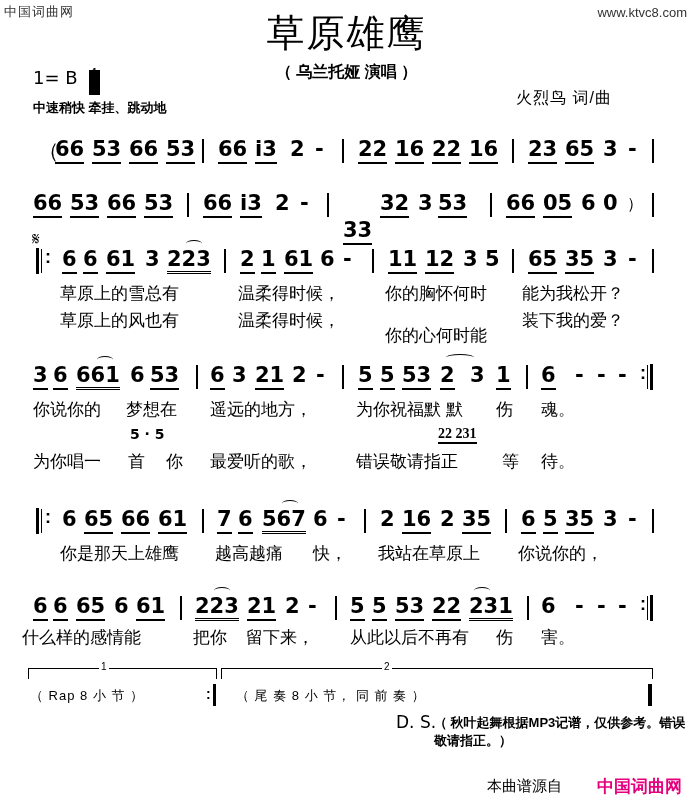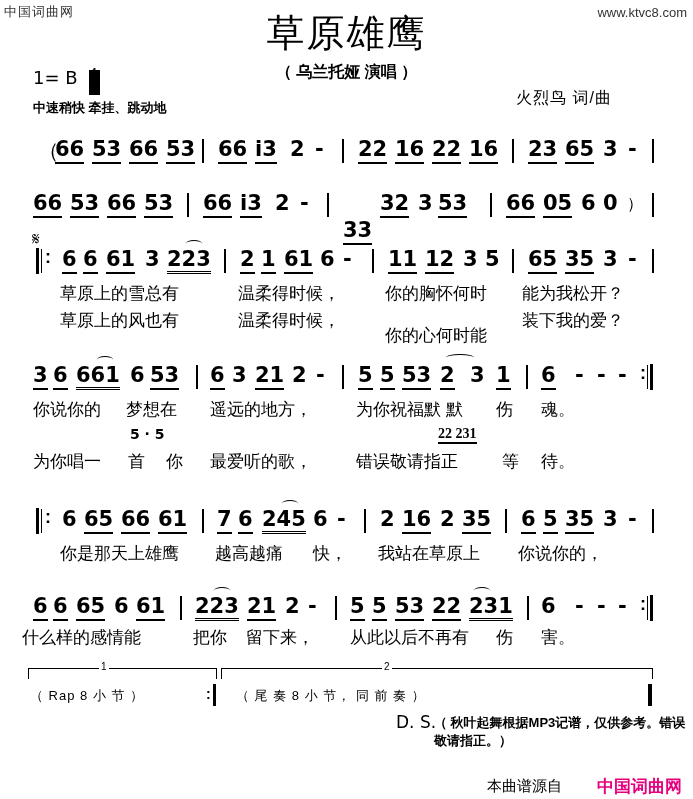--- a/index.html
+++ b/index.html
@@ -193,21 +193,21 @@
   <span class="bar" style="left:41px;width:1px;"></span>
   <span class="repdots" style="left:45px;">:</span>
   <span class="n" style="left:62px;">6</span>
   <span class="n ul" style="left:84px;">65</span>
   <span class="n ul" style="left:121px;">66</span>
   <span class="n ul" style="left:158px;">61</span>
   <span class="bar" style="left:202px;"></span>
   <span class="n ul" style="left:217px;">7</span>
   <span class="n ul" style="left:238px;">6</span>
   <span class="slur" style="left:282px;top:-7px;width:16px;"></span>
-  <span class="n ul2" style="left:262px;">245</span>
+  <span class="n ul2" style="left:262px;">567</span>
   <span class="n" style="left:313px;">6</span>
   <span class="n" style="left:337px;">-</span>
   <span class="bar" style="left:364px;"></span>
   <span class="n" style="left:380px;">2</span>
   <span class="n ul" style="left:402px;">16</span>
   <span class="n" style="left:440px;">2</span>
   <span class="n ul" style="left:462px;">35</span>
   <span class="bar" style="left:505px;"></span>
   <span class="n ul" style="left:521px;">6</span>
   <span class="n ul" style="left:543px;">5</span>

